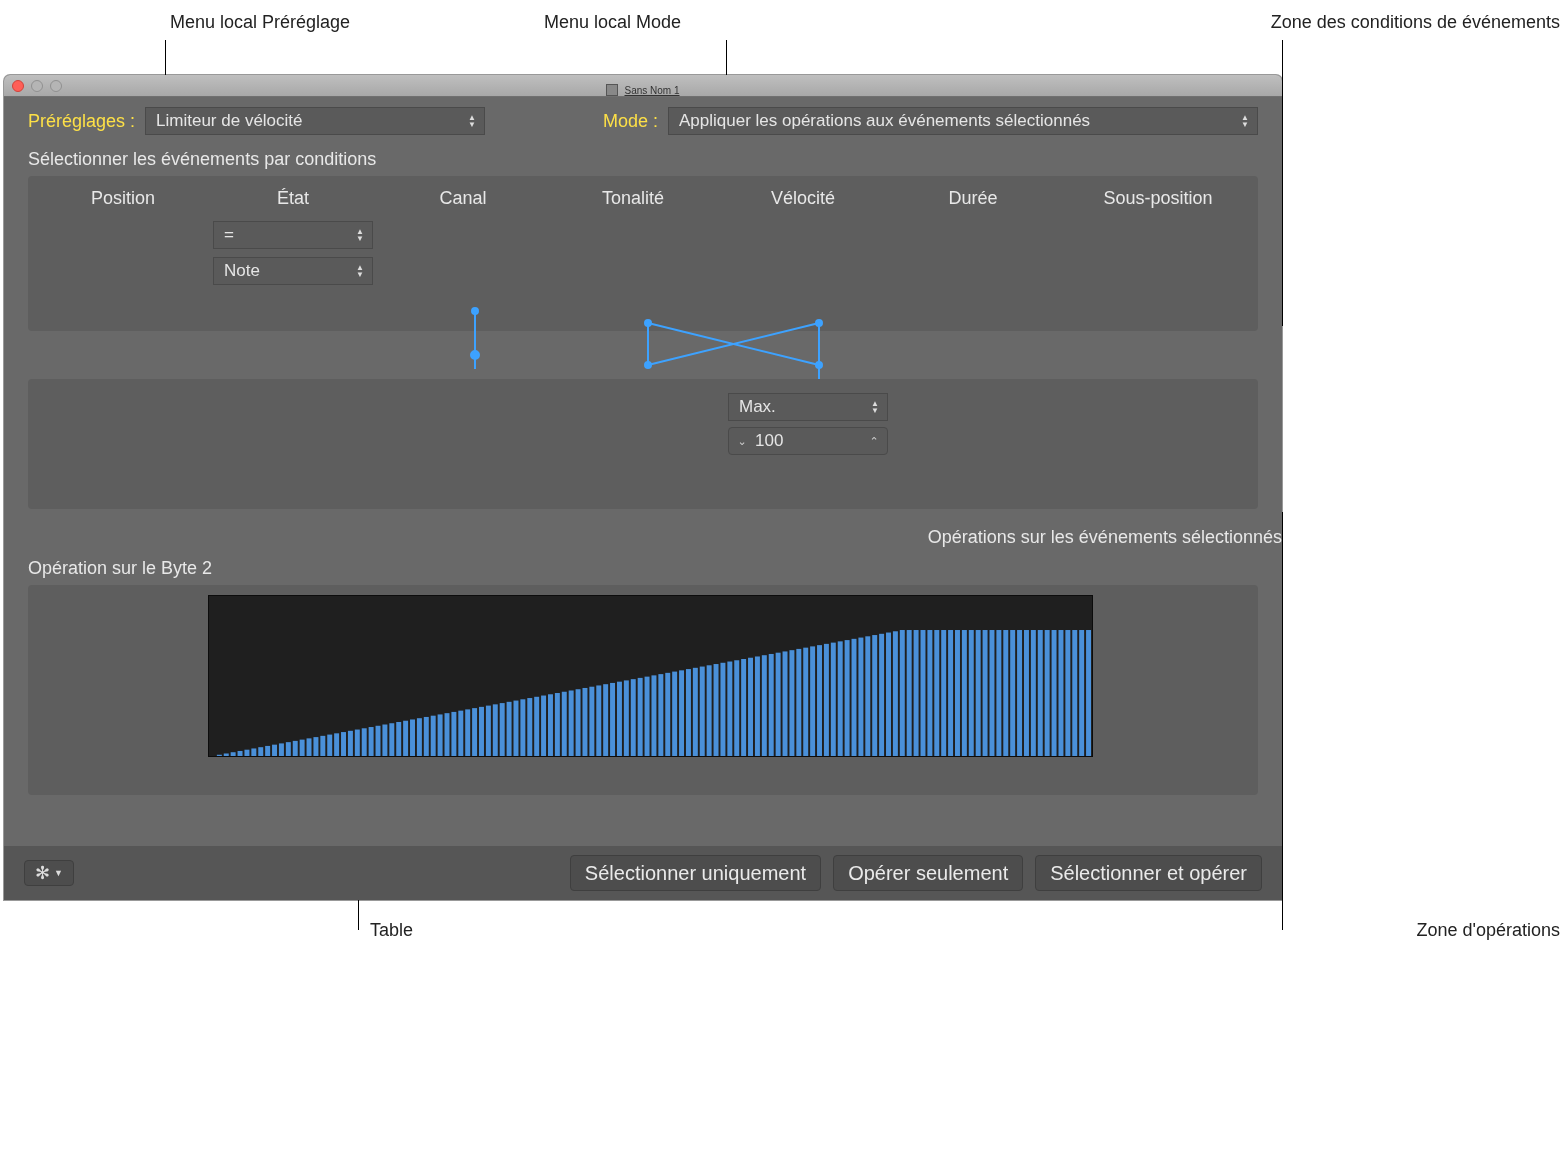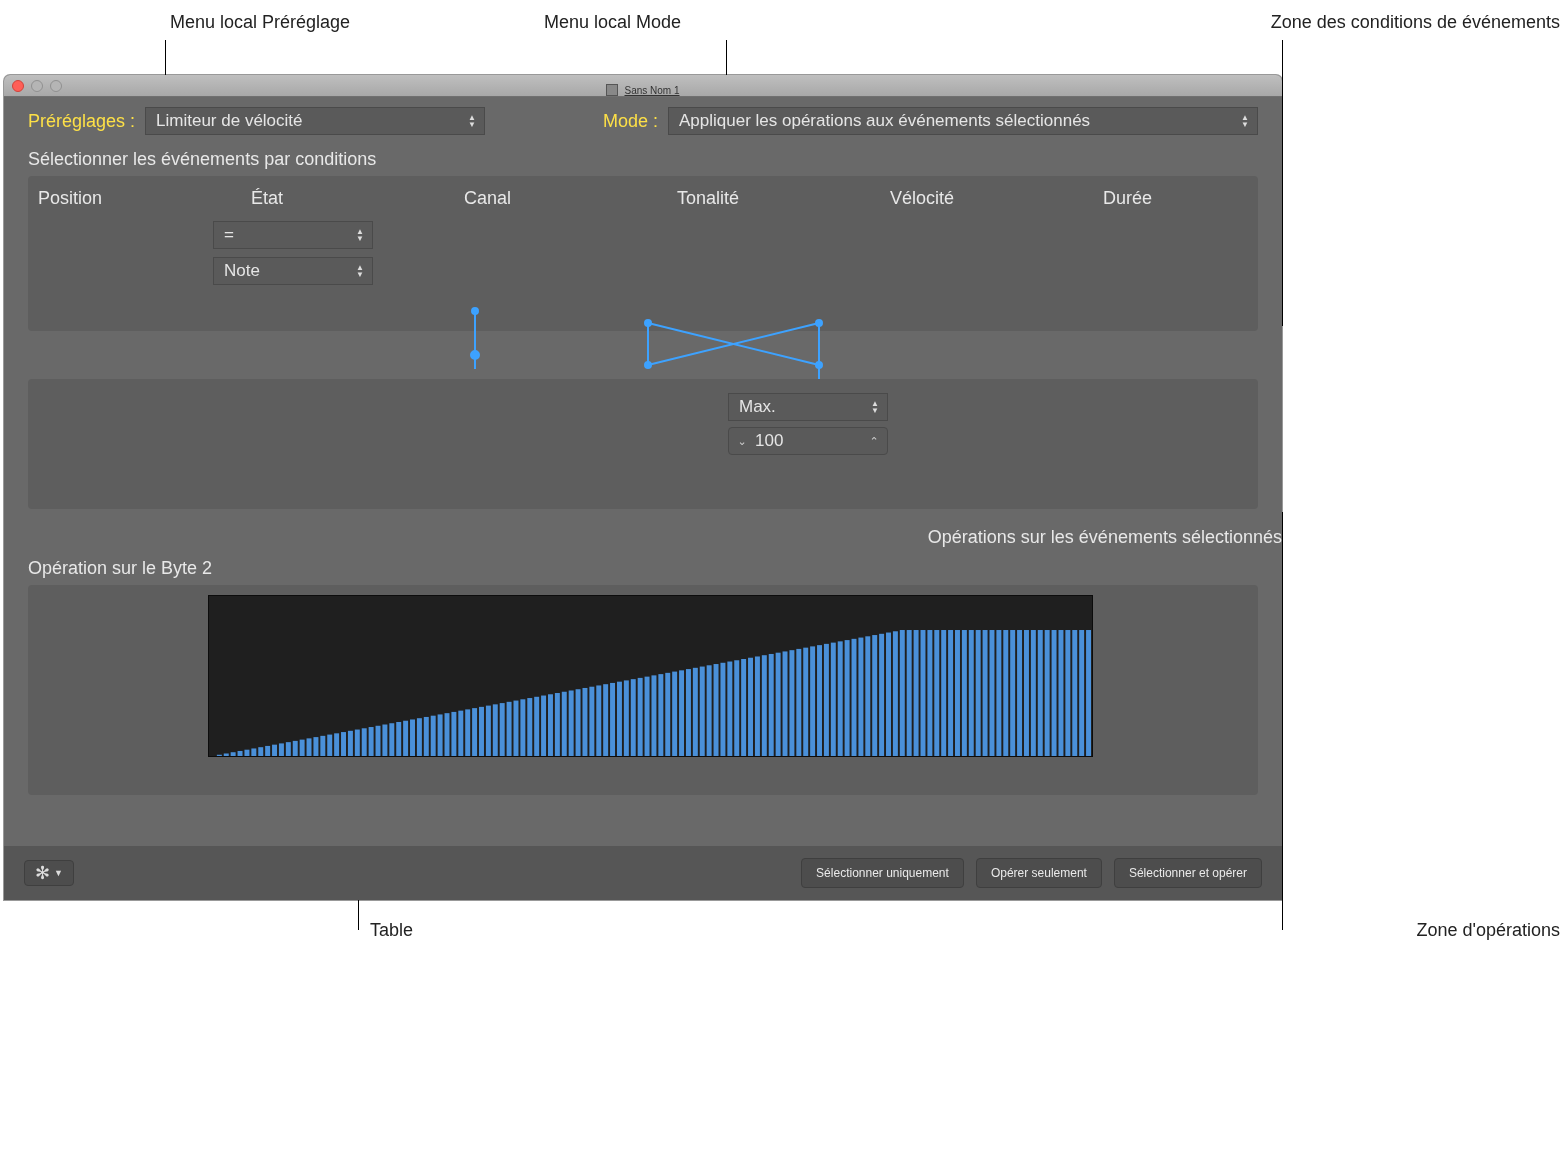--- a/index.html
+++ b/index.html
@@ -102,23 +102,22 @@
   .stepper .val{flex:1;text-align:left;}
   .section-heading {
     color:#e8e8e8;font-size:18px;padding:6px 24px 6px 24px;
   }
   .panel {
     background:#5e5e5e;margin:0 24px;border-radius:4px;padding:12px 0;
   }
   .cond-headers {
     display:grid;
     grid-template-columns: 170px 170px 170px 170px 170px 170px 200px;
-    text-align:left;color:#e8e8e8;font-size:18px;
+    text-align:center;color:#e8e8e8;font-size:18px;
     padding:0 10px 8px 10px;
-    gap:43px;
   }
   .cond-row {
     display:grid;
     grid-template-columns: 170px 170px 170px 170px 170px 170px 200px;
     padding:2px 10px;
     align-items:center;
   }
   .cond-row .popup { width:160px; margin:2px auto;}
   .gap-block{height:48px;}
   .op-panel{background:#5e5e5e;margin:0 24px;border-radius:4px;min-height:130px;position:relative;}
@@ -136,21 +135,21 @@
     position:absolute;bottom:0;left:0;right:0;height:54px;
     background:#565656;display:flex;align-items:center;padding:0 20px;gap:12px;
   }
   .gear-btn{
     background:#4d4d4d;border:1px solid #3f3f3f;border-radius:4px;
     width:50px;height:26px;display:flex;align-items:center;justify-content:center;color:#ddd;gap:4px;
   }
   .spacer{flex:1;}
   .action-btn{
     background:#4d4d4d;border:1px solid #3f3f3f;border-radius:4px;
-    height:30px;padding:0 14px;color:#eaeaea;font-size:12px;display:flex;align-items:center;
+    height:36px;padding:0 14px;color:#eaeaea;font-size:20px;display:flex;align-items:center;
   }
   
   .vline{position:absolute;width:1px;background:#000;}
   .hline{position:absolute;height:1px;background:#000;}
   .wire{position:absolute;stroke:#3da2ff;stroke-width:2;fill:none;}
   .wire circle{fill:#3da2ff;}
 </style>
 </head>
 <body>
 

